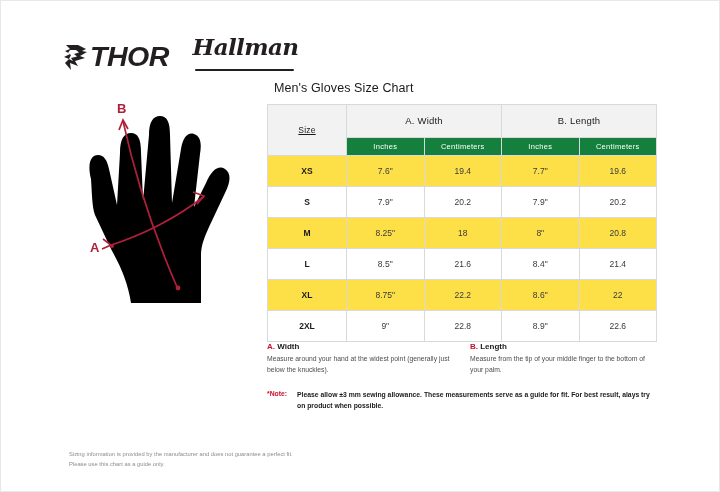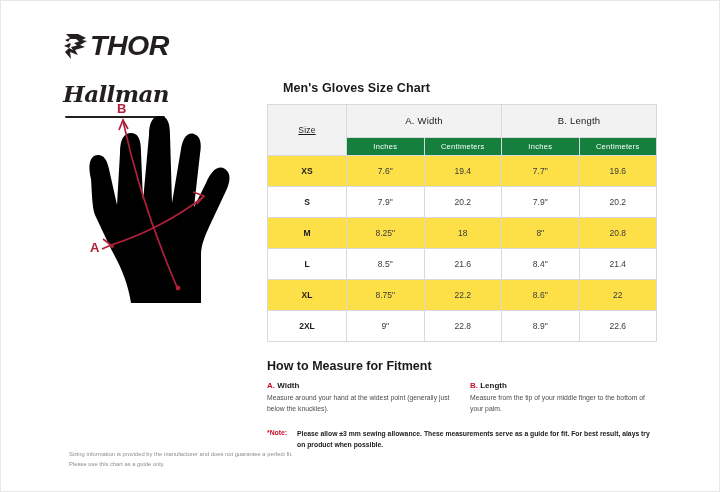--- a/index.html
+++ b/index.html
@@ -25,23 +25,22 @@
     box-sizing: border-box;
   }
 
   
   .brand-row {
     position: absolute;
     left: 62px;
     top: 32px;
     height: 38px;
     display: flex;
-    align-items: flex-start;
-    gap: 22px;
-    flex-direction: column;
+    align-items: flex-end;
+    gap: 28px;
   }
   .thor-lockup {
     display: flex;
     align-items: center;
     gap: 1px;
   }
   .thor-mark {
     width: 26px;
     height: 27px;
     display: block;
@@ -92,23 +91,23 @@
 
   
   .right-col {
     position: absolute;
     left: 266px;
     top: 80px;
     width: 392px;
   }
   .chart-title {
     font-size: 12.5px;
-    font-weight: 700;
-    color: #1a1a1a;
-    margin: 0 0 9px 16px;
+    font-weight: 400;
+    color: #1a1a1a;
+    margin: 0 0 9px 7px;
     letter-spacing: 0.1px;
   }
 
   
   table.size-table {
     border-collapse: collapse;
     width: 390px;
     table-layout: fixed;
   }
   table.size-table td, table.size-table th {
@@ -339,21 +338,20 @@
         <tr class="row-plain">
           <td class="size-cell">2XL</td>
           <td>9"</td>
           <td>22.8</td>
           <td>8.9"</td>
           <td>22.6</td>
         </tr>
       </tbody>
     </table>
 
-    <div class="howto-title">How to Measure for Fitment</div>
 
     <div class="howto-cols">
       <div class="howto-col">
         <div class="howto-head">
           <span class="letter-red">A.</span>
           <span>Width</span>
         </div>
         <div class="howto-body">Measure around your hand at the widest point (generally just below the knuckles).</div>
       </div>
       <div class="howto-col">

